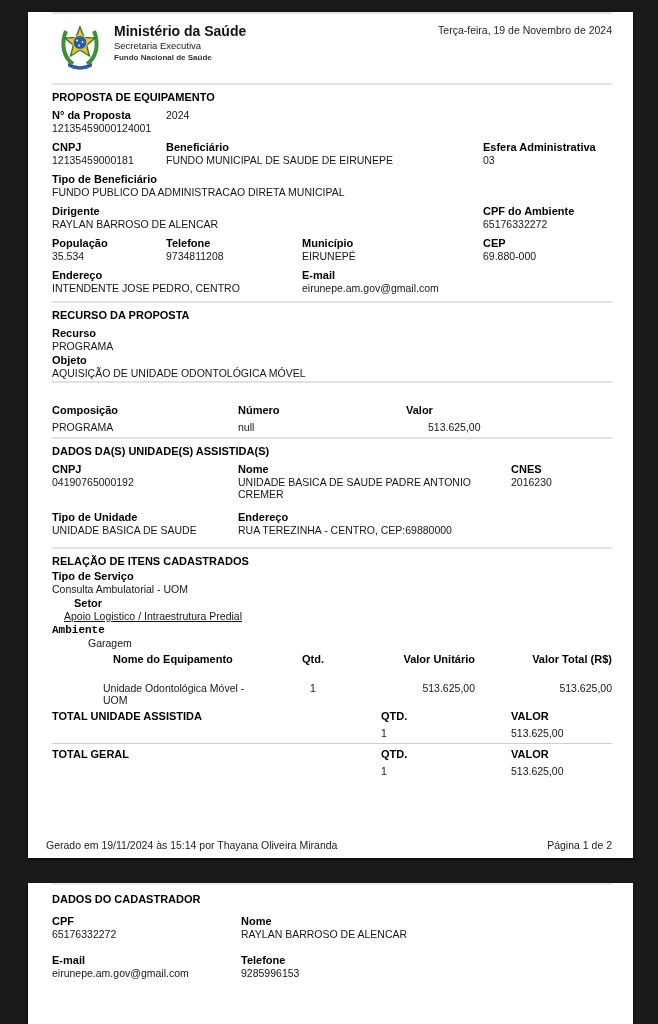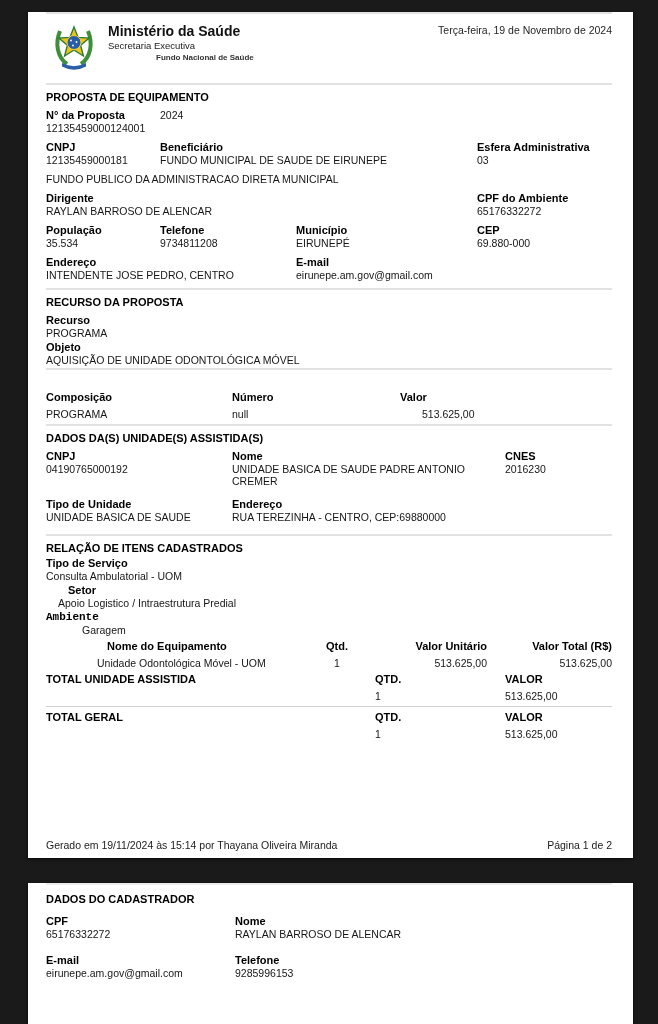--- a/index.html
+++ b/index.html
@@ -9,60 +9,60 @@
     font-family:"Liberation Sans","DejaVu Sans",sans-serif;
     -webkit-font-smoothing:antialiased;
   }
   .page{
     background:#ffffff;
     width:605px;
     margin-left:28px;
     box-shadow:0 1px 3px rgba(0,0,0,.7);
     position:relative;
     box-sizing:border-box;
-    padding:0 21px 0 18px;
+    padding:0 21px 0 24px;
   }
   #page1{margin-top:12px;height:846px;}
   #page2{margin-top:16px;height:200px;}
   .hairline{height:2px;background:#e2e2e2;}
   .hairline.thin{height:1px;background:#cfcfcf;}
   .hairline.top{margin-top:9px;}
 
   
   .doc-header{display:flex;justify-content:space-between;padding:7px 0 12px 0;}
   .brand{display:flex;align-items:flex-start;}
   .logo{width:40px;height:48px;margin:2px 14px 0 8px;flex:0 0 auto;}
   .ministry{font-size:14px;font-weight:bold;color:#111;line-height:17px;margin-top:2px;}
   .secretariat{font-size:9.5px;color:#222;line-height:12px;}
-  .fund{font-size:8px;font-weight:bold;color:#333;line-height:11px;margin-left:48px;}
+  .fund{font-size:8px;font-weight:bold;color:#333;line-height:11px;}
   .doc-date{font-size:10.5px;color:#1f1f1f;margin-top:3px;}
 
   .sec-title{font-size:11px;font-weight:bold;color:#000;line-height:13px;margin:6px 0 5px 0;}
   .flabel{font-size:11px;font-weight:bold;color:#000;line-height:13px;}
   .fvalue{font-size:10.5px;color:#161616;line-height:12px;}
   .field{margin-bottom:2px;}
 
   .frow{display:grid;grid-template-columns:114px 136px 181px 1fr;margin-bottom:5px;}
   .span2{grid-column:span 2;}
   .span3{grid-column:span 3;}
   .span4{grid-column:span 4;}
 
   .comp-grid{display:grid;grid-template-columns:186px 168px 1fr;}
   .comp-grid .h{padding:3px 0 2px 0;margin-top:18px;}
   .comp-grid .v{padding:2px 0 4px 0;}
   .comp-grid .v.indent{padding-left:22px;}
 
   .uni-grid{display:grid;grid-template-columns:186px 273px 1fr;margin-bottom:9px;}
 
   .ind1 .flabel{margin-left:22px;}
-  .ind1 .fvalue{margin-left:12px;}
+  .ind1 .fvalue{margin-left:12px;text-decoration:underline;}
   .ind2 .flabel{font-family:Liberation Mono, monospace;}
   .ind2 .fvalue{margin-left:36px;}
 
-  .equip-grid{display:grid;grid-template-columns:1fr 70px 115px 125px;}
+  .equip-grid{display:grid;grid-template-columns:1fr 70px 115px 125px;gap:12px;}
   .equip-grid .name{padding-left:51px;}
   .equip-grid .name.h{padding-left:61px;}
   .equip-grid .qtd{text-align:center;}
   .equip-grid .num{text-align:right;}
   .equip-grid div{padding:2px 0;}
 
   .total-grid{display:grid;grid-template-columns:329px 130px 1fr;}
   .total-grid div{padding:2px 0;}
   .total-grid .vals{padding-bottom:4px;}
 
@@ -129,20 +129,21 @@
       <div class="fvalue">FUNDO MUNICIPAL DE SAUDE DE EIRUNEPE</div>
     </div>
     <div class="field">
       <div class="flabel">Esfera Administrativa</div>
       <div class="fvalue">03</div>
     </div>
   </div>
 
   <div class="frow">
     <div class="field span4">
+      <div class="flabel">Tipo de Beneficiário</div>
       <div class="fvalue">FUNDO PUBLICO DA ADMINISTRACAO DIRETA MUNICIPAL</div>
     </div>
   </div>
 
   <div class="frow">
     <div class="field span3">
       <div class="flabel">Dirigente</div>
       <div class="fvalue">RAYLAN BARROSO DE ALENCAR</div>
     </div>
     <div class="field">

